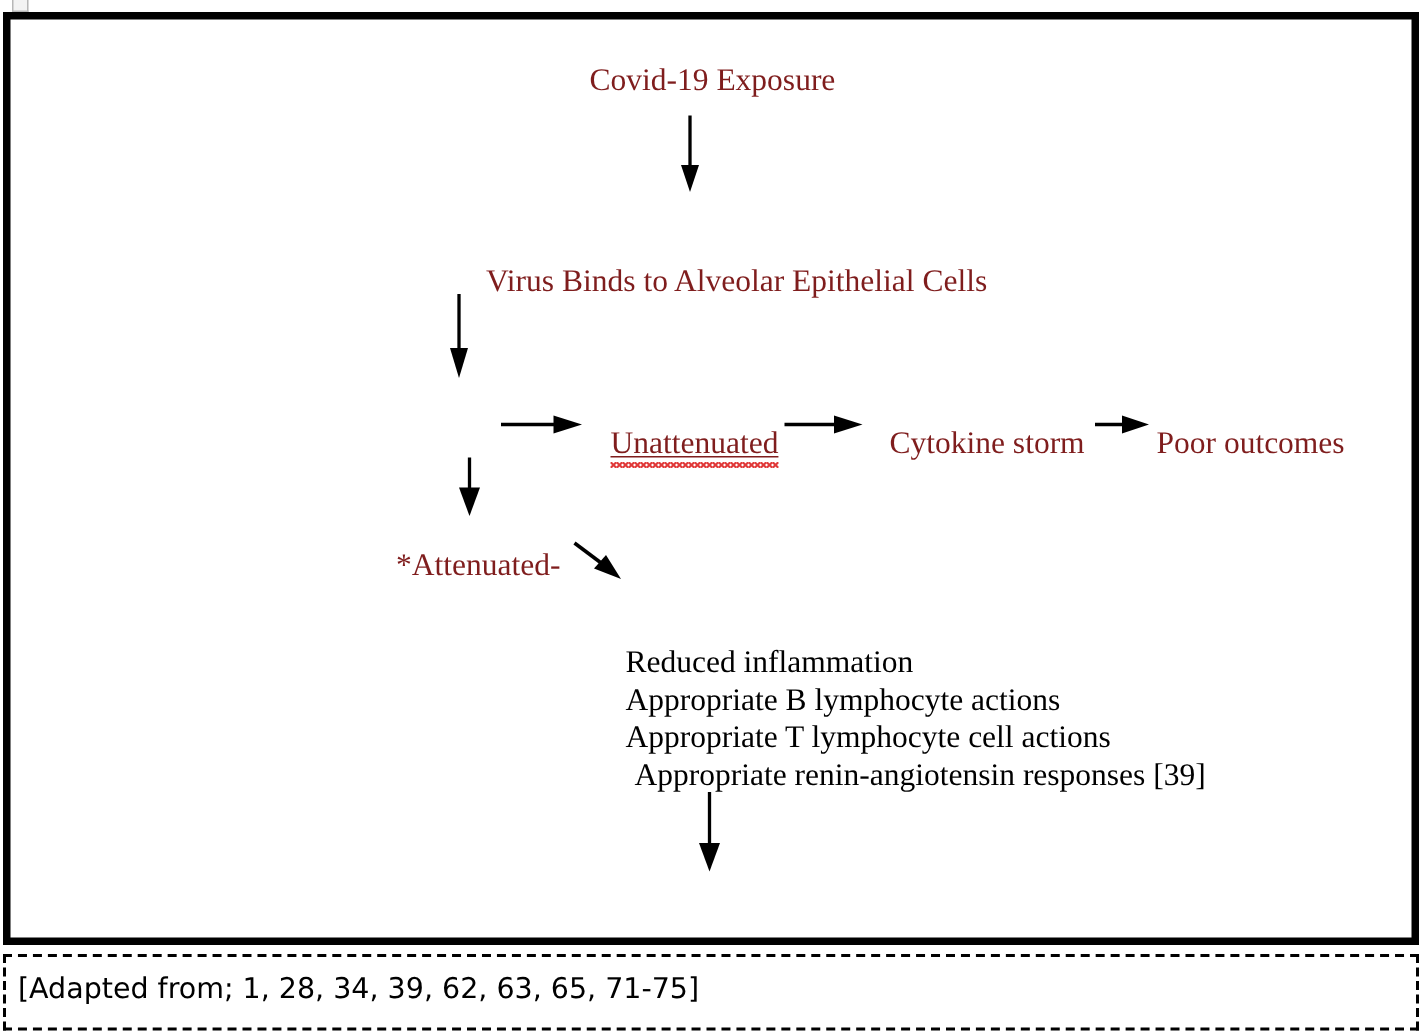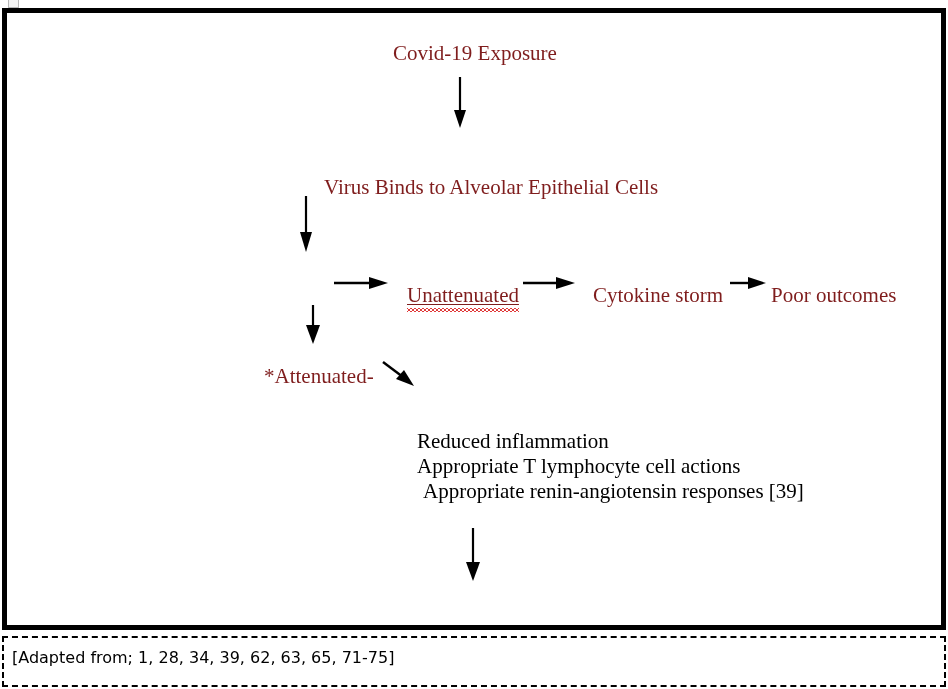--- a/index.html
+++ b/index.html
@@ -54,21 +54,21 @@
     height: 51px;
     border: 2px dashed #000000;
     box-sizing: border-box;
     background: #ffffff;
   }
   .caption-text {
     position: absolute;
     left: 8px;
     top: 10px;
     font-family: "DejaVu Sans", sans-serif;
-    font-size: 16px;
+    font-size: 19px;
     color: #000000;
     white-space: nowrap;
   }
 
   
   .node {
     position: absolute;
     color: #7f1d1d;
     white-space: nowrap;
     font-family: "Liberation Serif", serif;
@@ -151,20 +151,21 @@
     </div>
 
     <div class="node node-cytokine">Cytokine storm</div>
 
     <div class="node node-poor">Poor outcomes</div>
 
     <div class="node node-attenuated">*Attenuated-</div>
 
     <div class="benefit-list">
       <div>Reduced inflammation</div>
+      <div>Appropriate B lymphocyte actions</div>
       <div>Appropriate T lymphocyte cell actions</div>
       <div class="indented">Appropriate renin-angiotensin responses [39]</div>
     </div>
 
 
   </div>
 
   <svg class="arrow-layer" viewBox="0 0 948 689" width="948" height="689" xmlns="http://www.w3.org/2000/svg">
 
     <g>

